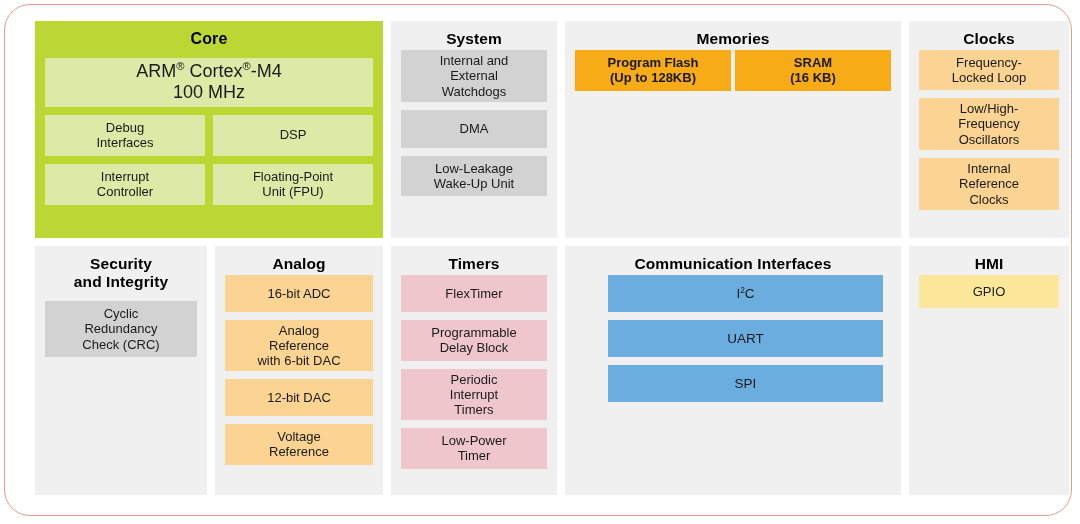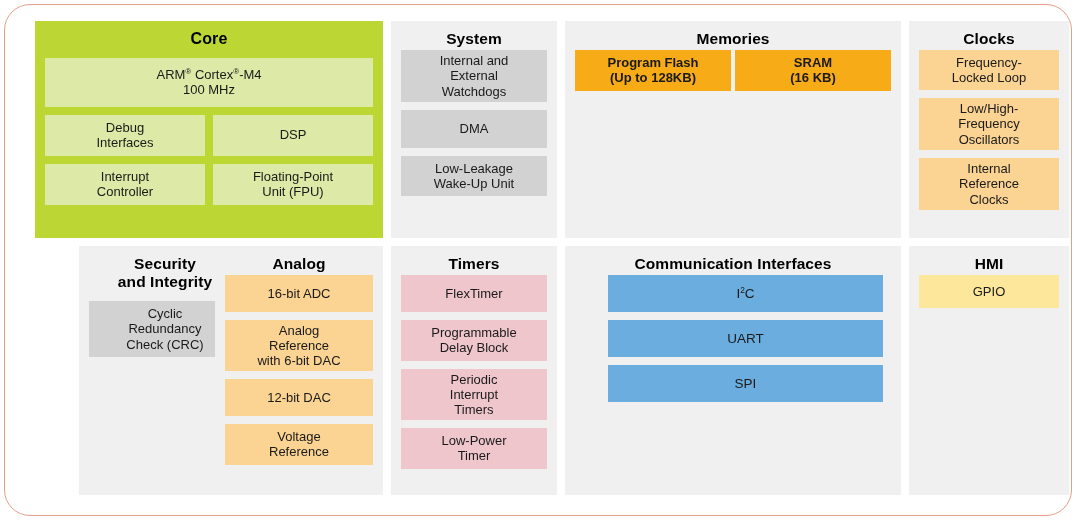--- a/index.html
+++ b/index.html
@@ -68,21 +68,21 @@
   
   #panel-core {
     left: 0px; top: 0px; width: 348px; height: 217px;
     background: #bcd634;
   }
   #panel-core .panel-title { font-size: 16px; padding-top: 9px; padding-bottom: 9px; }
   #panel-core .block {
     background: #dde9a6;
     color: #1a1a1a;
   }
-  #core-cpu { height: 49px; font-size: 13px; }
+  #core-cpu { height: 49px; font-size: 18px; }
   .core-row {
     display: flex;
     gap: 8px;
     margin-bottom: 8px;
   }
   .core-row:last-child { margin-bottom: 0; }
   .core-row .block {
     flex: 1 1 0;
     height: 41px;
     margin-bottom: 0;
@@ -108,21 +108,21 @@
   }
 
   
   #panel-clocks { left: 874px; top: 0px; width: 160px; height: 217px; }
   #panel-clocks .block { background: #fbd392; }
   #clk-fll { height: 40px; }
   #clk-osc { height: 52px; }
   #clk-irc { height: 52px; }
 
   
-  #panel-security { left: 0px; top: 225px; width: 172px; height: 249px; margin-left: 44px; }
+  #panel-security { left: 0px; top: 225px; width: 172px; height: 249px; }
   #panel-security .panel-title { font-size: 15.5px; padding-top: 9px; padding-bottom: 10px; }
   #panel-security .block { background: #d2d2d2; height: 56px; }
 
   
   #panel-analog { left: 180px; top: 225px; width: 168px; height: 249px; }
   #panel-analog .block { background: #fbd392; }
   #an-adc   { height: 37px; }
   #an-cmp   { height: 51px; }
   #an-dac   { height: 37px; }
   #an-vref  { height: 41px; }

